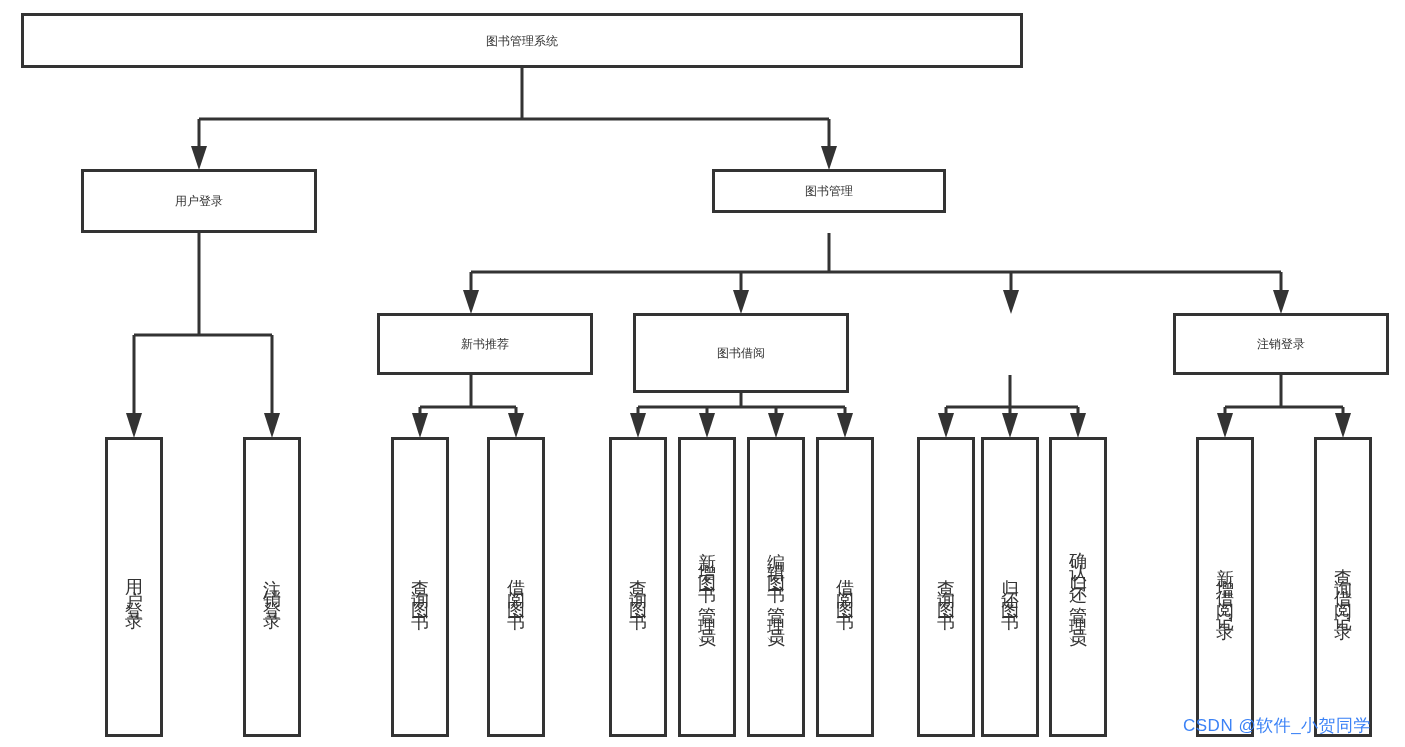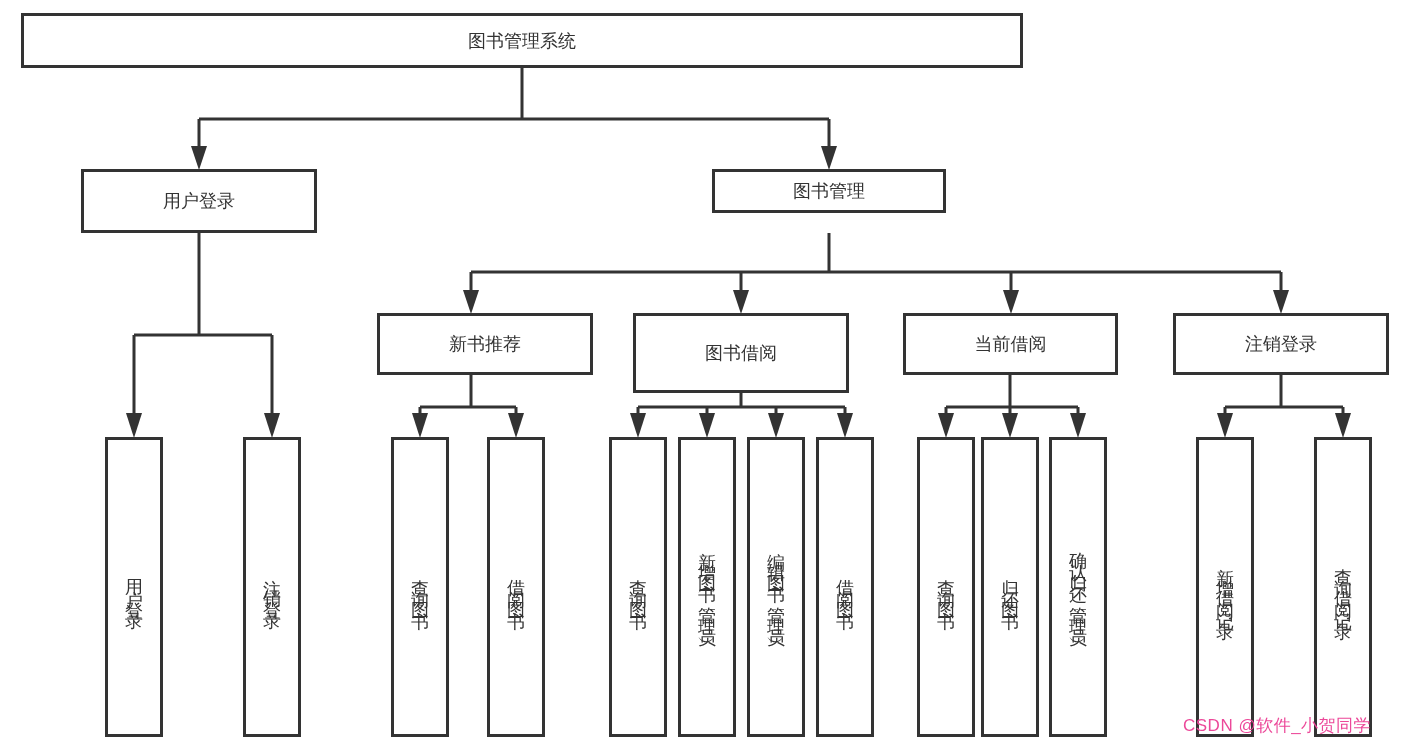--- a/index.html
+++ b/index.html
@@ -13,36 +13,36 @@
   .edges{position:absolute;left:0;top:0;width:1405px;height:747px;}
   .node{
     position:absolute;
     box-sizing:border-box;
     background:#ffffff;
     border:3px solid #333333;
     display:flex;
     align-items:center;
     justify-content:center;
     color:#333333;
-    font-size:18px;
+    font-size:12px;
     line-height:1;
     text-align:center;
   }
   .node.v{
     writing-mode:vertical-rl;
     text-orientation:mixed;
     letter-spacing:11px;
     font-size:18px;
     padding:8px 0;
   }
   .watermark{
     position:absolute;
     left:1183px;top:714px;
     width:222px;
-    color:#ec4899;
+    color:#3b82f6;
     font-size:17px;
     letter-spacing:0.5px;
     white-space:nowrap;
   }
 </style>
 </head>
 <body>
 
 <div class="canvas">
 
@@ -86,21 +86,20 @@
     </g>
   </svg>
 
   <div class="node" style="left:21px;top:13px;width:1002px;height:55px">图书管理系统</div>
 
   <div class="node" style="left:81px;top:169px;width:236px;height:64px">用户登录</div>
   <div class="node" style="left:712px;top:169px;width:234px;height:44px">图书管理</div>
 
   <div class="node" style="left:377px;top:313px;width:216px;height:62px">新书推荐</div>
   <div class="node" style="left:633px;top:313px;width:216px;height:80px">图书借阅</div>
-  <div class="node" style="left:903px;top:313px;width:215px;height:62px">当前借阅</div>
   <div class="node" style="left:1173px;top:313px;width:216px;height:62px">注销登录</div>
 
   <div class="node v" style="left:105px;top:437px;width:58px;height:300px">用户登录</div>
   <div class="node v" style="left:243px;top:437px;width:58px;height:300px">注销登录</div>
 
   <div class="node v" style="left:391px;top:437px;width:58px;height:300px">查询图书</div>
   <div class="node v" style="left:487px;top:437px;width:58px;height:300px">借阅图书</div>
 
   <div class="node v" style="left:609px;top:437px;width:58px;height:300px">查询图书</div>
   <div class="node v" style="left:678px;top:437px;width:58px;height:300px">新增图书（管理员）</div>

